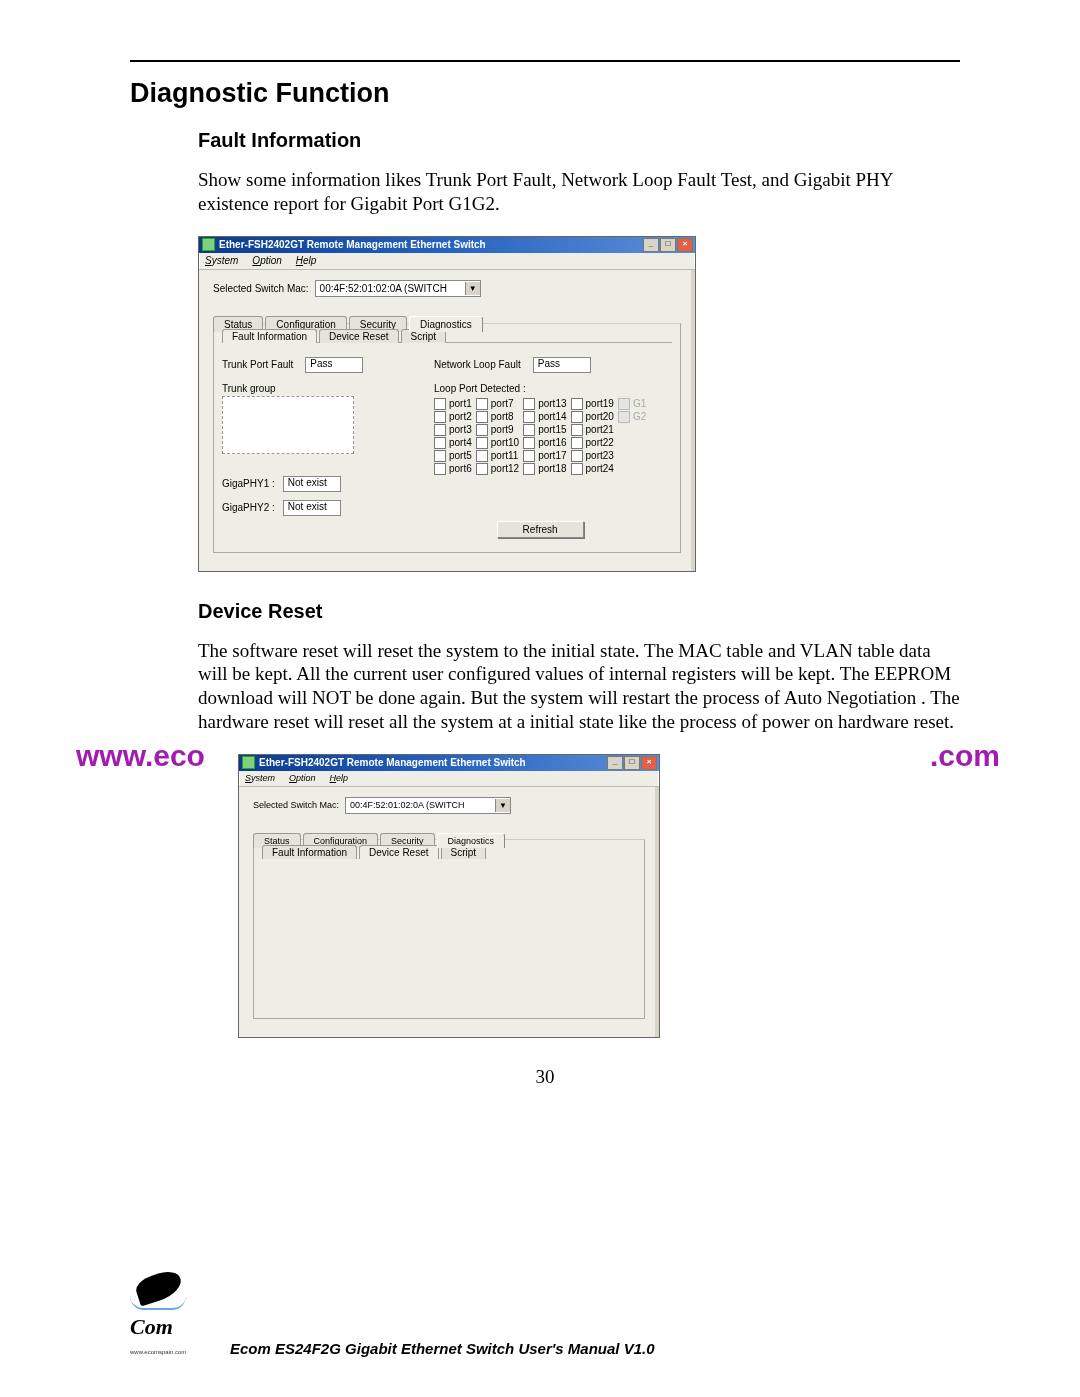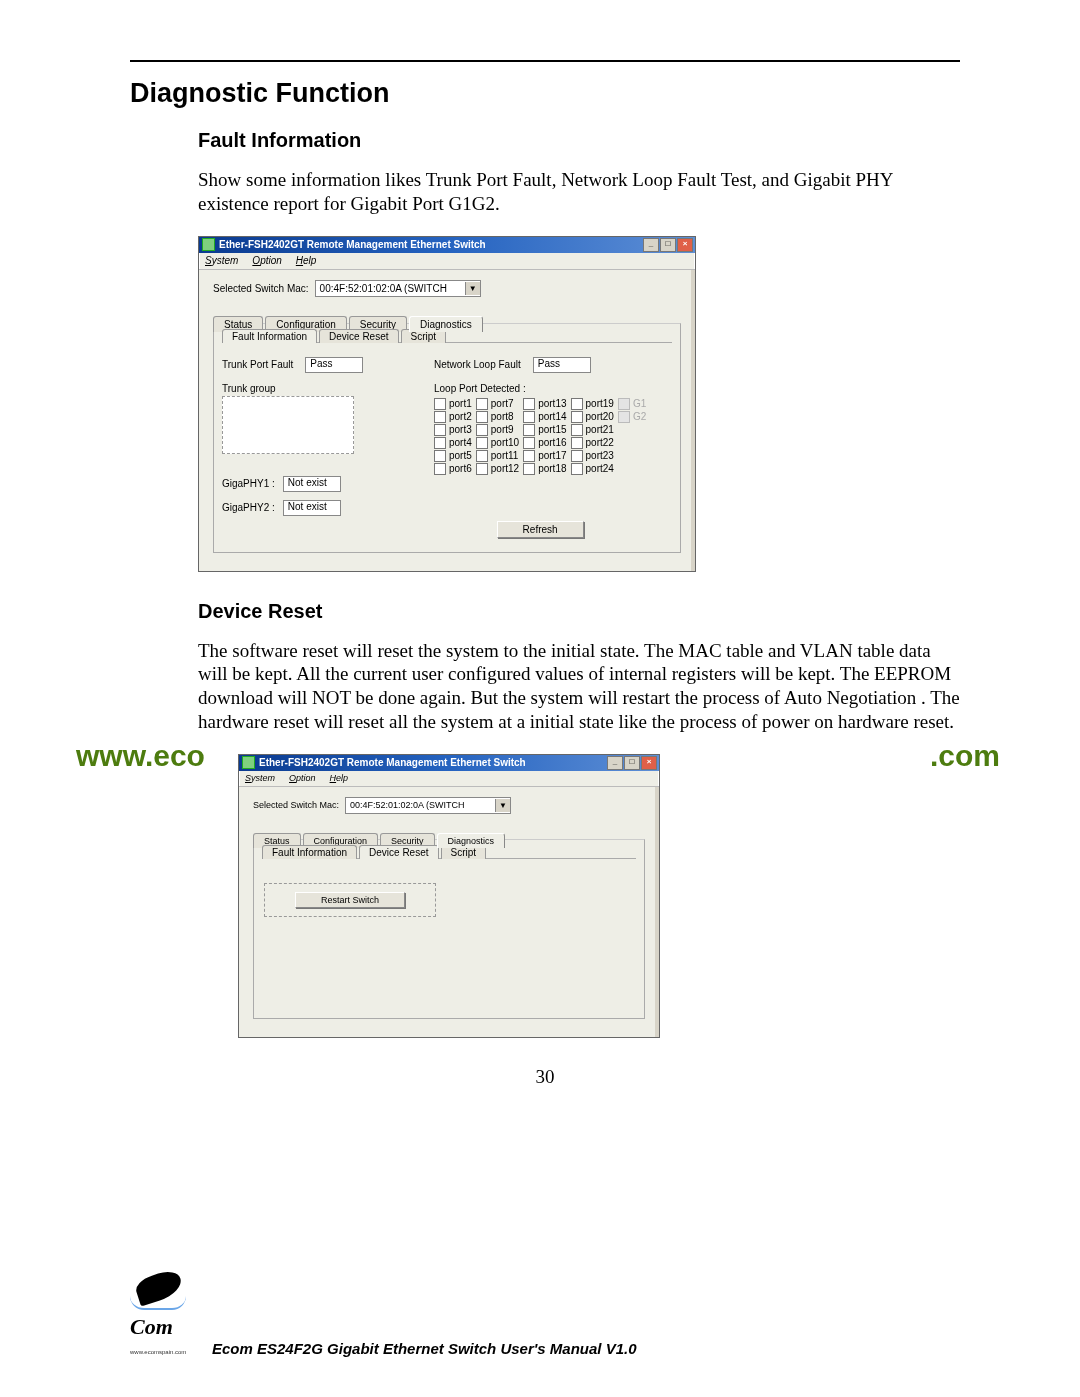--- a/index.html
+++ b/index.html
@@ -48,21 +48,21 @@
   .screenshot-wrap {
     margin: 0 0 28px 68px;
     position: relative;
   }
   .watermark-left, .watermark-right {
     position: absolute;
     bottom: 265px;
     font-family: Arial, Helvetica, sans-serif;
     font-weight: 700;
     font-size: 30px;
-    color: #4d7c0f;
+    color: #a21caf;
     pointer-events: none;
     user-select: none;
   }
   .watermark-left { left: -122px; }
   .watermark-right { right: -40px; }
 
   
   .app-window {
     width: 496px;
     background: #eeeee6;
@@ -243,21 +243,21 @@
 
   
   .pagenum {
     text-align: center;
     font-size: 19px;
     margin: 10px 0 16px;
   }
   .footer-row {
     display: flex;
     align-items: flex-end;
-    gap: 10px;
+    gap: 28px;
     font-family: Arial, Helvetica, sans-serif;
     font-size: 15px;
     font-style: italic;
     font-weight: 700;
     margin-top: 4px;
     position: absolute;
     left: 130px;
     bottom: 40px;
   }
   .logo-box { width: 72px; }
@@ -535,25 +535,20 @@
           <div class="tab">Security</div>
           <div class="tab active">Diagnostics</div>
         </div>
 
         <div class="tab-panel" style="min-height:160px;">
           <div class="subtabs-strip">
             <div class="subtab">Fault Information</div>
             <div class="subtab active">Device Reset</div>
             <div class="subtab">Script</div>
           </div>
-          <div class="sub-panel">
-            <div class="restart-box">
-              <span class="btn-3d">Restart Switch</span>
-            </div>
-          </div>
         </div>
         <div class="fake-scroll"></div>
       </div>
     </div>
   </div>
 
   <div class="pagenum">30</div>
 
   <div class="footer-row">
     <div class="logo-box">

